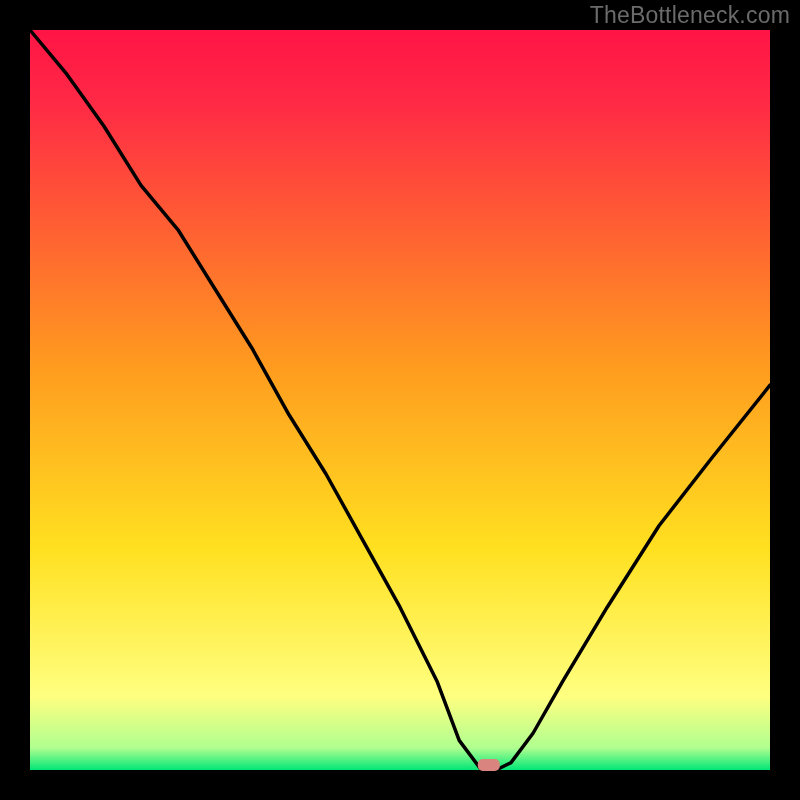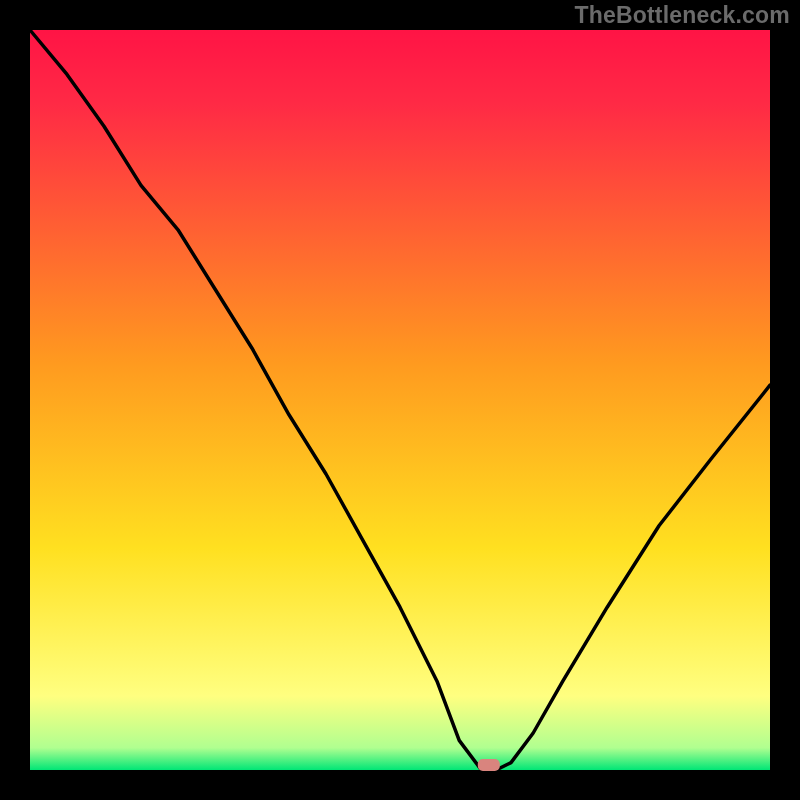--- a/index.html
+++ b/index.html
@@ -16,21 +16,21 @@
     width: 800px;
     height: 800px;
     background: #000;
   }
   .watermark {
     position: absolute;
     top: 2px;
     right: 10px;
     color: #6b6b6b;
     font-size: 23px;
-    font-weight: bold;
+    font-weight: normal;
     z-index: 5;
     letter-spacing: 0.2px;
   }
   svg.chart {
     position: absolute;
     top: 0;
     left: 0;
   }
 </style>
 </head>

